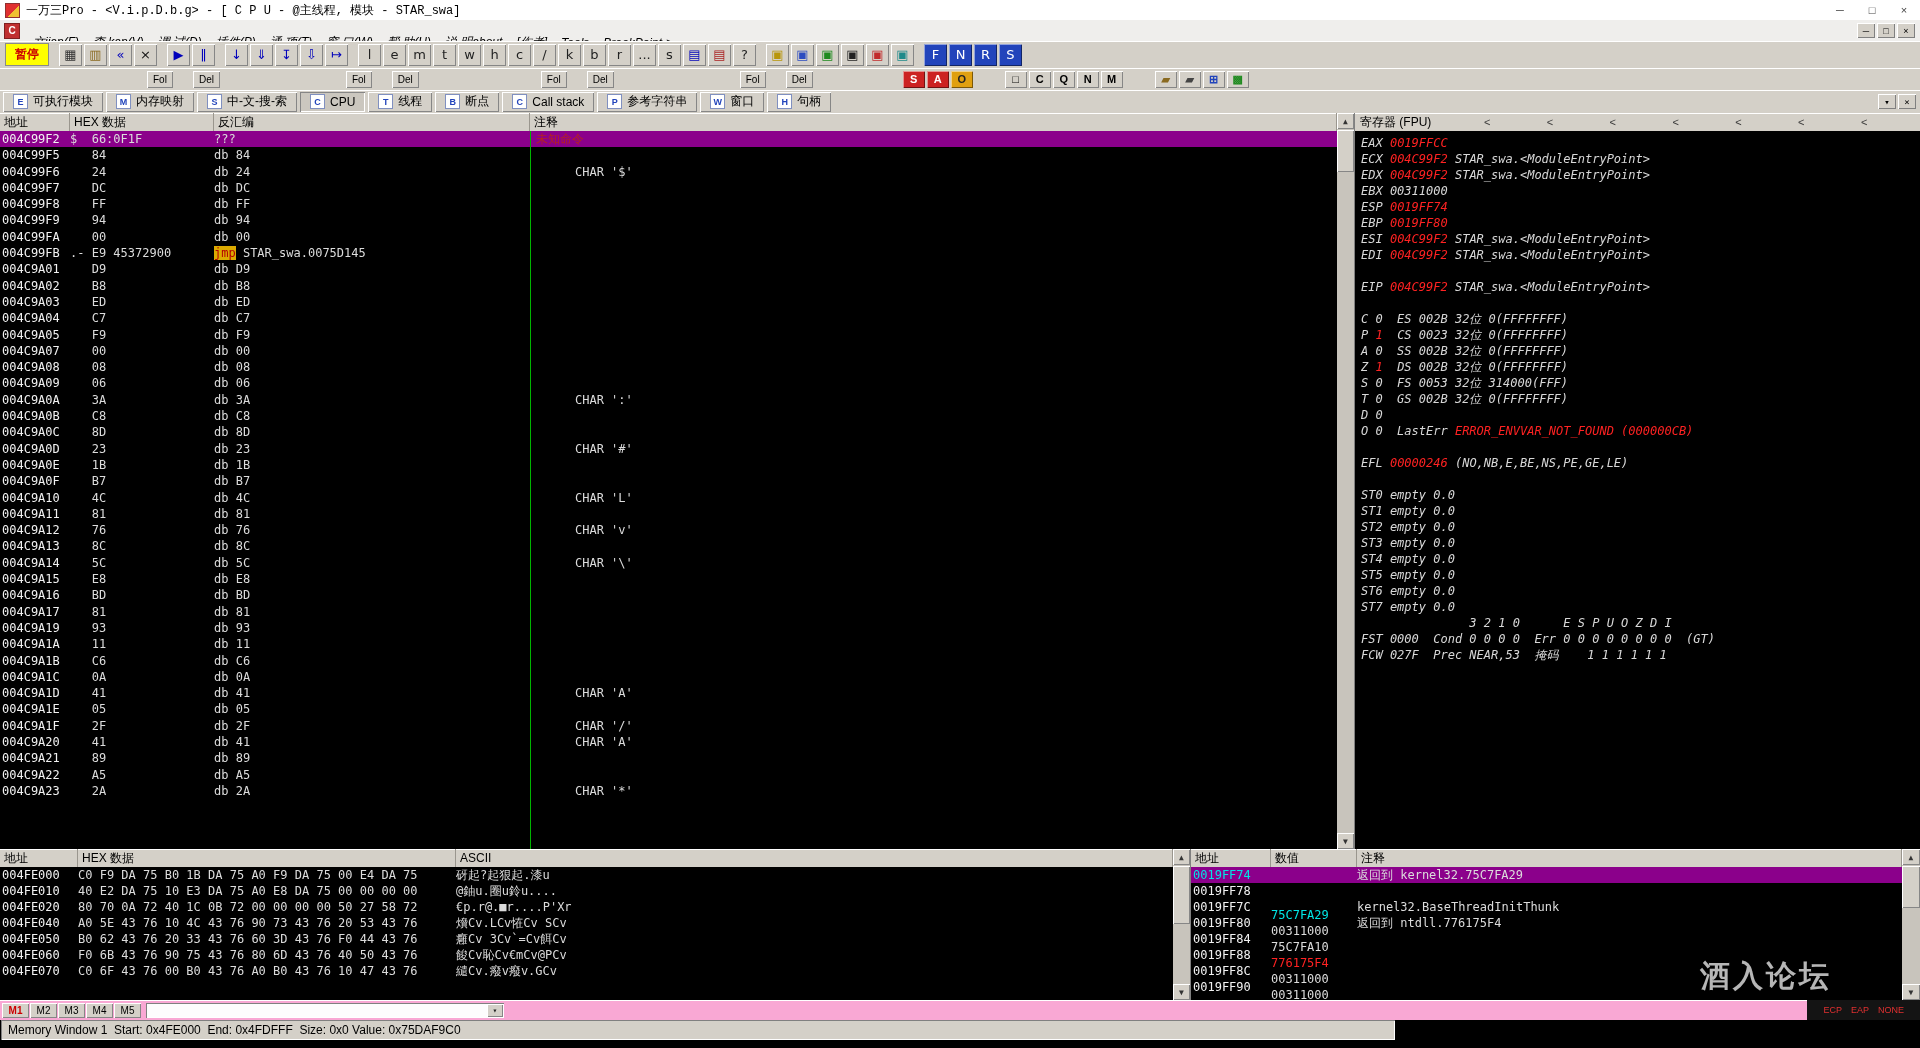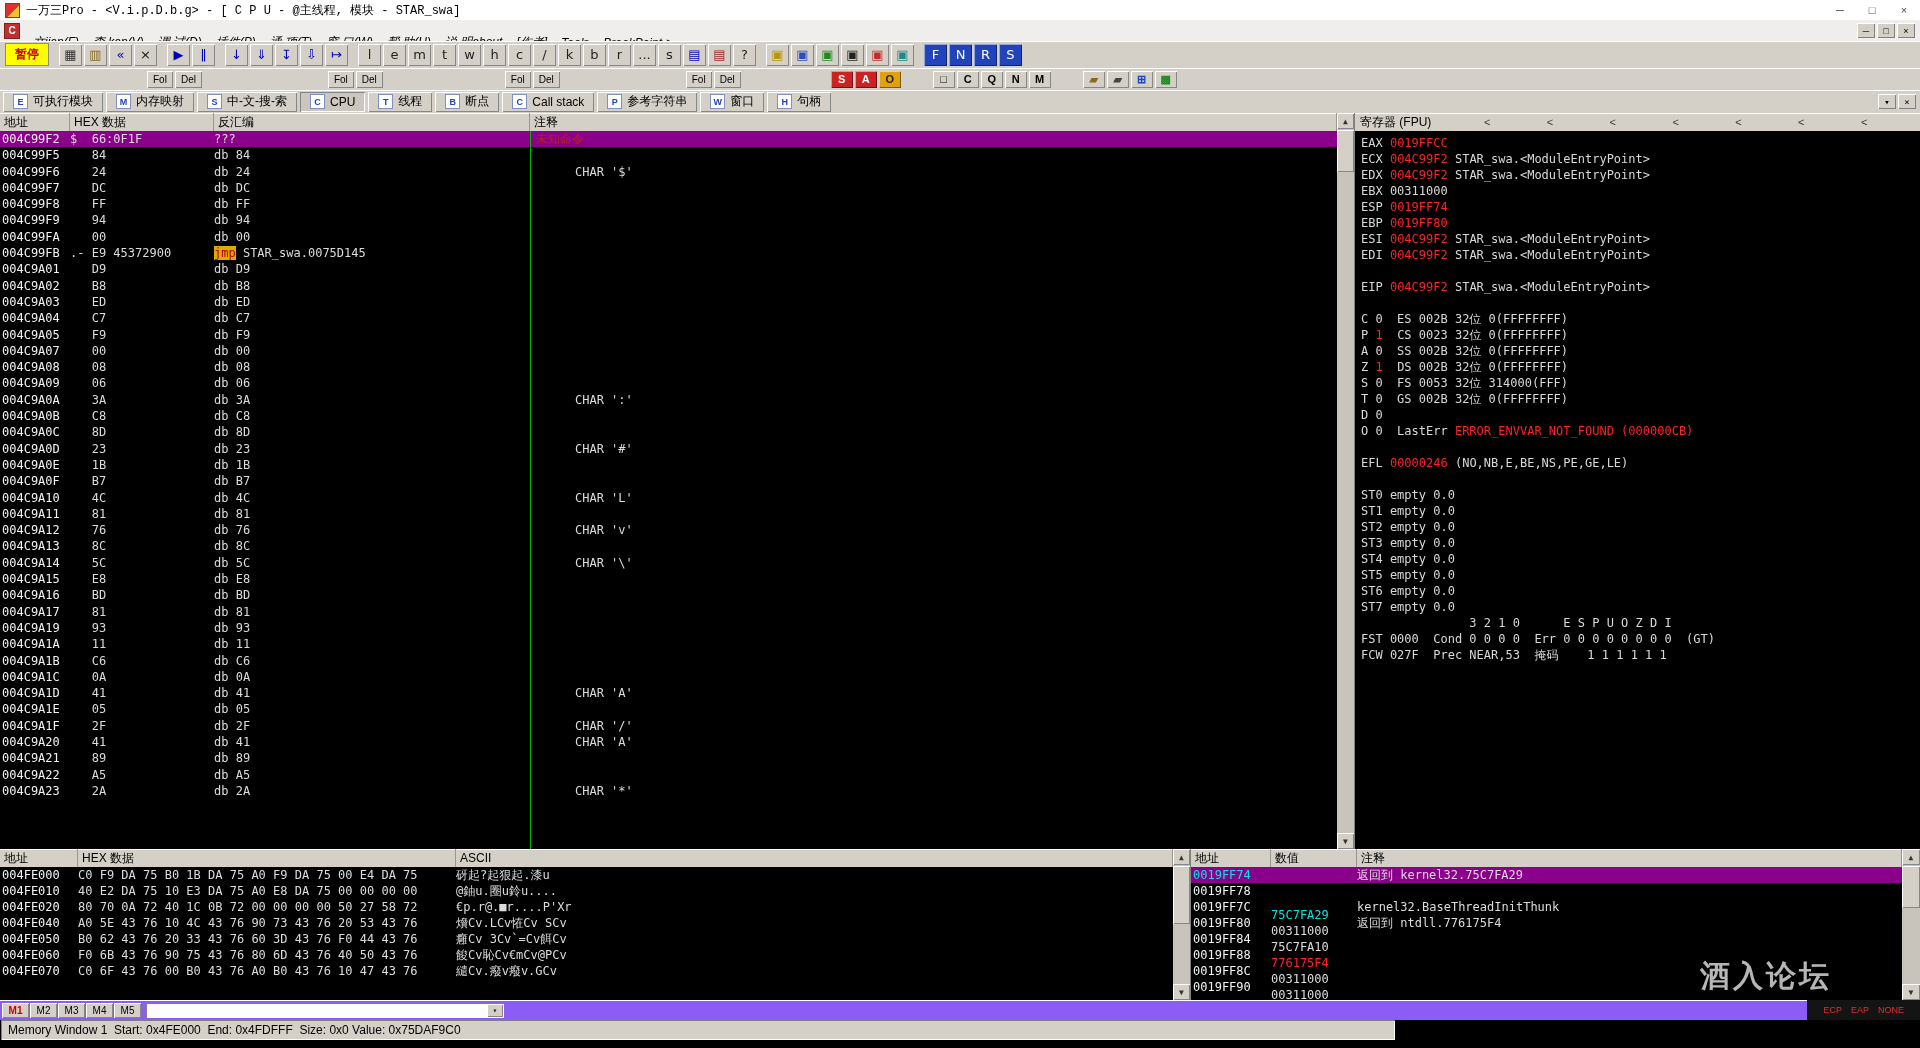--- a/index.html
+++ b/index.html
@@ -26,21 +26,21 @@
             padding-left:5px;box-shadow:inset 0 1px 0 #ffffff;}
   .status-badge{background:#ffff00;color:#cc0000;font:bold 12px "Liberation Sans",sans-serif;padding:2px 9px;
                 border:1px solid #8a8a8a;margin-right:9px;}
   .tb-btn{min-width:23px;height:22px;margin:0 1px;display:flex;align-items:center;justify-content:center;
           font-family:"DejaVu Sans",sans-serif;font-size:13px;color:#222;background:#d4d0c8;
           box-shadow:inset 1px 1px 0 #ffffff,inset -1px -1px 0 #868686;}
   .tb-sep{width:8px;height:22px;}
   
   .toolbar2{position:absolute;top:68px;left:0;right:0;height:22px;background:#d4d0c8;display:flex;align-items:center;
             box-shadow:inset 0 1px 0 #ffffff;}
-  .tb2-group{display:flex;gap:2px;}
+  .tb2-group{display:flex;gap:20px;}
   .tb2-btn{height:17px;padding:0 6px;display:flex;align-items:center;justify-content:center;color:#000;
            font-family:"Liberation Sans",sans-serif;font-size:10px;background:#d4d0c8;
            box-shadow:inset 1px 1px 0 #ffffff,inset -1px -1px 0 #868686;}
   .tb2-extras{display:flex;gap:2px;margin-left:90px;align-items:center;}
   .tb2-sq{min-width:18px;padding:0 2px;font-size:11px;font-weight:bold;}
   .tb2-gap{width:28px;height:1px;}
   
   .tabrow{position:absolute;top:90px;left:0;right:0;height:23px;background:#d4d0c8;display:flex;align-items:center;
           padding-left:3px;gap:3px;box-shadow:inset 0 1px 0 #ffffff;}
   .tab{height:20px;display:flex;align-items:center;gap:5px;padding:0 10px;color:#000;
@@ -68,21 +68,21 @@
   .drow.sel{background:#8b008b;}
   .drow.sel .c-com{padding-left:6px;color:#b42222;}
   .c-dis .j{background:#dcaa00;color:#b40000;}
   
   .reg-panel{position:absolute;left:1354px;top:0;width:566px;height:736px;background:#000;border-left:1px solid #808080;box-sizing:border-box;}
   .reg-head{height:18px;background:#d4d0c8;display:flex;align-items:center;color:#000;
             font-family:"Liberation Sans",sans-serif;font-size:12px;box-shadow:inset 0 1px 0 #ffffff;}
   .reg-title{padding-left:5px;white-space:pre;}
   .reg-arrows{flex:1;display:flex;justify-content:space-evenly;color:#3a3a3a;font-size:11px;}
   .reg-arrow{width:14px;text-align:center;}
-  .reg-body{padding:4px 0 0 6px;line-height:16px;color:#d8d8d8;white-space:pre;}
+  .reg-body{padding:4px 0 0 6px;line-height:16px;color:#d8d8d8;white-space:pre;font-style:italic;}
   .reg-line{height:16px;}
   .rr{color:#ff2222;}
   
   .vscroll{position:absolute;background:#c8c4bc;}
   .vs-disasm{left:1337px;top:0;width:17px;height:736px;}
   .sb-btn{position:absolute;left:0;right:0;height:16px;display:flex;align-items:center;justify-content:center;
           font-size:8px;color:#333;background:#d4d0c8;box-shadow:inset 1px 1px 0 #ffffff,inset -1px -1px 0 #868686;}
   .sb-up{top:0;}
   .sb-down{bottom:0;}
   .sb-thumb{position:absolute;left:0;right:0;background:#d4d0c8;box-shadow:inset 1px 1px 0 #ffffff,inset -1px -1px 0 #868686;}
@@ -99,21 +99,21 @@
   .sh0{width:80px}.sh1{width:86px}.sh2{flex:1}
   .srow{display:flex;height:16px;line-height:16px;white-space:pre;color:#dcdcdc;}
   .srow .sc-addr{width:80px;padding-left:2px;color:#f2f2f2;box-sizing:border-box;}
   .srow .sc-val{width:86px;margin-top:40px;}
   .srow .sc-com{flex:1;}
   .srow.sel{background:#8b008b;}
   .srow.sel .sc-addr,.srow.sel .sc-val{color:#00e6e6;}
   .sv-red{color:#ff2222;}
   .vs-stack{left:1902px;top:0;width:18px;height:151px;}
   
-  .memtabs{position:absolute;top:1000px;left:0;right:0;height:20px;background:#8b5cf6;display:flex;align-items:center;
+  .memtabs{position:absolute;top:1000px;left:0;right:0;height:20px;background:#f9a8d4;display:flex;align-items:center;
            padding-left:2px;box-shadow:inset 0 1px 0 #ffffff;}
   .mtab{width:27px;height:15px;margin-right:1px;display:flex;align-items:center;justify-content:center;color:#000;
         font:10px "Liberation Sans",sans-serif;background:#d4d0c8;box-shadow:inset 1px 1px 0 #ffffff,inset -1px -1px 0 #868686;}
   .mtab.active{color:#cc0000;font-weight:bold;}
   .cmd-combo{margin-left:4px;width:358px;height:15px;background:#fdfdfd;display:flex;align-items:center;
              box-shadow:inset 1px 1px 0 #808080,inset -1px -1px 0 #ffffff;}
   .combo-arrow{margin-left:auto;width:16px;height:13px;margin-right:1px;display:flex;align-items:center;justify-content:center;
                font-size:8px;color:#222;background:#d4d0c8;box-shadow:inset 1px 1px 0 #ffffff,inset -1px -1px 0 #868686;}
   .corner-badges{margin-left:auto;height:20px;background:#141414;display:flex;align-items:center;gap:9px;padding:0 16px;}
   .badge{color:#e03030;font:9px "Liberation Sans",sans-serif;}

